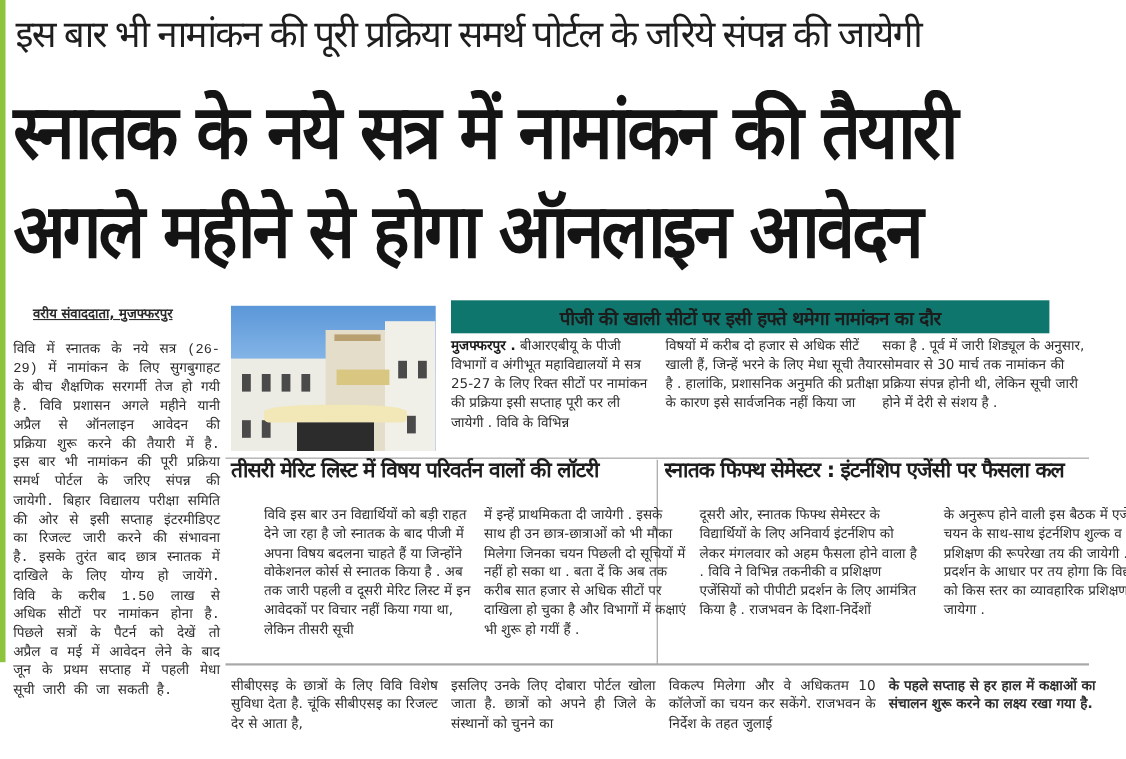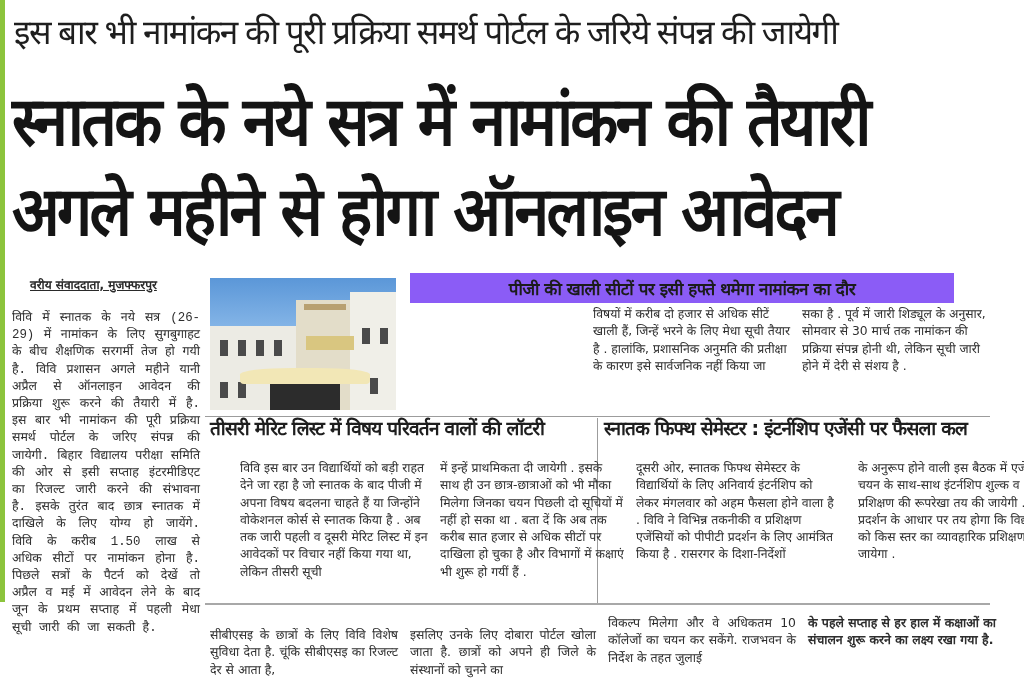--- a/index.html
+++ b/index.html
@@ -35,48 +35,48 @@
     .photo .bldg-c { position: absolute; left: 86px; top: 22px; width: 70px; height: 110px; background: #e3ddc9; }
     .photo .bldg-r { position: absolute; left: 140px; top: 14px; width: 46px; height: 118px; background: #f0efe8; }
     .photo .canopy { position: absolute; left: 30px; top: 90px; width: 130px; height: 16px;
       background: #f2e7b6; border-radius: 40% 40% 4px 4px; }
     .photo .door { position: absolute; left: 60px; top: 106px; width: 70px; height: 26px; background: #2c2c2c; }
     .photo .win { position: absolute; width: 8px; height: 16px; background: #4a4a4a; }
     .photo .sign { position: absolute; left: 94px; top: 26px; width: 42px; height: 6px; background: #b8a070; }
     .photo .awning { position: absolute; left: 96px; top: 58px; width: 48px; height: 14px; background: #d9c680; }
 
     .pg-banner { position: absolute; left: 410px; top: 273px; width: 544px; height: 30px;
-      background: #8b5cf6; display: flex; align-items: center; justify-content: center; }
+      background: #0f766e; display: flex; align-items: center; justify-content: center; }
     .pg-banner span { font-size: 17px; font-weight: bold; color: #1c1c1c; white-space: nowrap; letter-spacing: -0.5px; }
 
     .pg-cols { position: absolute; left: 410px; top: 306px; width: 600px; height: 104px; }
     .pg-col { position: absolute; top: 0; font-size: 12.3px; line-height: 17.4px; color: #2e2e2e; }
     .pg-col.c1 { left: 0; width: 186px; }
-    .pg-col.c2 { left: 183px; width: 200px; }
+    .pg-col.c2 { left: 195px; width: 200px; }
     .pg-col.c3 { left: 392px; width: 192px; }
     .pg-col b { color: #1a1a1a; }
 
     .hr-mid { position: absolute; left: 205px; top: 416px; width: 785px; height: 1px; background: #9c9c9c; }
     .vr-mid { position: absolute; left: 597px; top: 418px; width: 1px; height: 186px; background: #9c9c9c; }
     .hr-low { position: absolute; left: 205px; top: 603px; width: 785px; height: 2px; background: #a8a8a8; }
 
     .sub-head { position: absolute; top: 413px; height: 30px; font-weight: bold; color: #1e1e1e;
       white-space: nowrap; font-size: 19px; line-height: 30px; letter-spacing: -0.8px; }
     .sub-head.lottery { left: 210px; }
     .sub-head.intern { left: 604px; }
 
     .story { position: absolute; top: 460px; font-size: 12.3px; line-height: 17.3px; color: #2e2e2e; margin-left: 30px; }
     .story.l1 { left: 210px; width: 190px; }
     .story.l2 { left: 410px; width: 185px; }
     .story.r1 { left: 606px; width: 198px; }
     .story.r2 { left: 828px; width: 200px; }
 
     .bottom { position: absolute; top: 614px; font-size: 12.4px; line-height: 17.3px; color: #2e2e2e; text-align: justify; }
-    .bottom.b1 { left: 210px; width: 188px; margin-top: 12px; }
-    .bottom.b2 { left: 410px; width: 186px; margin-top: 12px; }
+    .bottom.b1 { left: 210px; width: 188px; }
+    .bottom.b2 { left: 410px; width: 186px; }
     .bottom.b3 { left: 608px; width: 188px; }
     .bottom.b4 { left: 808px; width: 188px; font-weight: bold; }
   </style>
 </head>
 <body>
 
 <div class="green-bar"></div>
 
 <div class="kicker">इस बार भी नामांकन की पूरी प्रक्रिया समर्थ पोर्टल के जरिये संपन्न की जायेगी</div>
 
@@ -105,32 +105,33 @@
   <div class="win" style="left:160px;top:100px"></div>
   <div class="canopy"></div>
   <div class="door"></div>
 </div>
 
 <div class="pg-banner">
   <span>पीजी की खाली सीटों पर इसी हफ्ते थमेगा नामांकन का दौर</span>
 </div>
 
 <div class="pg-cols">
+  <div class="pg-col c1"><b>मुजफ्फरपुर .</b> <span>बीआरएबीयू के पीजी विभागों व अंगीभूत महाविद्यालयों मे सत्र 25-27 के लिए रिक्त सीटों पर नामांकन की प्रक्रिया इसी सप्ताह पूरी कर ली जायेगी . विवि के विभिन्न</span></div>
   <div class="pg-col c2">विषयों में करीब दो हजार से अधिक सीटें खाली हैं, जिन्हें भरने के लिए मेधा सूची तैयार है . हालांकि, प्रशासनिक अनुमति की प्रतीक्षा के कारण इसे सार्वजनिक नहीं किया जा</div>
   <div class="pg-col c3">सका है . पूर्व में जारी शिड्यूल के अनुसार, सोमवार से 30 मार्च तक नामांकन की प्रक्रिया संपन्न होनी थी, लेकिन सूची जारी होने में देरी से संशय है .</div>
 </div>
 
 <div class="hr-mid"></div>
 <div class="vr-mid"></div>
 <div class="hr-low"></div>
 
 <div class="sub-head lottery">तीसरी मेरिट लिस्ट में विषय परिवर्तन वालों की लॉटरी</div>
 <div class="story l1">विवि इस बार उन विद्यार्थियों को बड़ी राहत देने जा रहा है जो स्नातक के बाद पीजी में अपना विषय बदलना चाहते हैं या जिन्होंने वोकेशनल कोर्स से स्नातक किया है . अब तक जारी पहली व दूसरी मेरिट लिस्ट में इन आवेदकों पर विचार नहीं किया गया था, लेकिन तीसरी सूची</div>
 <div class="story l2">में इन्हें प्राथमिकता दी जायेगी . इसके साथ ही उन छात्र-छात्राओं को भी मौका मिलेगा जिनका चयन पिछली दो सूचियों में नहीं हो सका था . बता दें कि अब तक करीब सात हजार से अधिक सीटों पर दाखिला हो चुका है और विभागों में कक्षाएं भी शुरू हो गयीं हैं .</div>
 
 <div class="sub-head intern">स्नातक फिफ्थ सेमेस्टर : इंटर्नशिप एजेंसी पर फैसला कल</div>
-<div class="story r1">दूसरी ओर, स्नातक फिफ्थ सेमेस्टर के विद्यार्थियों के लिए अनिवार्य इंटर्नशिप को लेकर मंगलवार को अहम फैसला होने वाला है . विवि ने विभिन्न तकनीकी व प्रशिक्षण एजेंसियों को पीपीटी प्रदर्शन के लिए आमंत्रित किया है . रासरगर के दिशा-निर्देशों</div>
+<div class="story r1">दूसरी ओर, स्नातक फिफ्थ सेमेस्टर के विद्यार्थियों के लिए अनिवार्य इंटर्नशिप को लेकर मंगलवार को अहम फैसला होने वाला है . विवि ने विभिन्न तकनीकी व प्रशिक्षण एजेंसियों को पीपीटी प्रदर्शन के लिए आमंत्रित किया है . राजभवन के दिशा-निर्देशों</div>
 <div class="story r2">के अनुरूप होने वाली इस बैठक में एजेंसी के चयन के साथ-साथ इंटर्नशिप शुल्क व प्रशिक्षण की रूपरेखा तय की जायेगी . इसी प्रदर्शन के आधार पर तय होगा कि विद्यार्थियों को किस स्तर का व्यावहारिक प्रशिक्षण दिया जायेगा .</div>
 
 <div class="bottom b1">सीबीएसइ के छात्रों के लिए विवि विशेष सुविधा देता है. चूंकि सीबीएसइ का रिजल्ट देर से आता है,</div>
 <div class="bottom b2">इसलिए उनके लिए दोबारा पोर्टल खोला जाता है. छात्रों को अपने ही जिले के संस्थानों को चुनने का</div>
 <div class="bottom b3">विकल्प मिलेगा और वे अधिकतम 10 कॉलेजों का चयन कर सकेंगे. राजभवन के निर्देश के तहत जुलाई</div>
 <div class="bottom b4">के पहले सप्ताह से हर हाल में कक्षाओं का संचालन शुरू करने का लक्ष्य रखा गया है.</div>
 
 </body></html>

